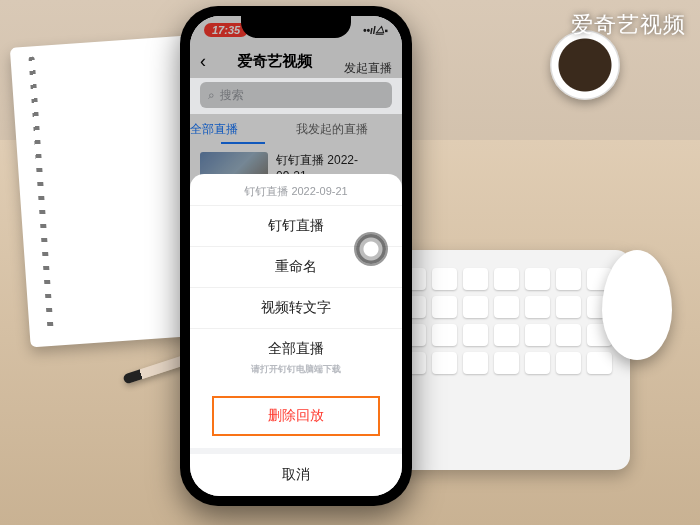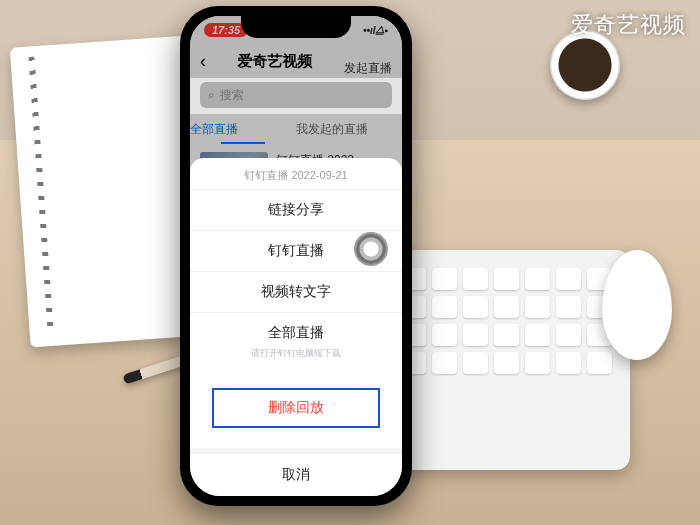--- a/index.html
+++ b/index.html
@@ -52,23 +52,23 @@
   .cardtxt { flex:1; font-size:12px; color:#222; }
   .cardtxt .t { font-weight:500; margin-bottom:2px; }
   .cardtxt .sub { font-size:9px; color:#9a9da2; }
   .share { align-self:flex-end; color:#bbb; font-size:12px; }
 
   
   .sheet-backdrop { position:absolute; inset:0; background:rgba(0,0,0,.05); }
   .sheet { position:absolute; left:0; right:0; bottom:0; background:#fff; border-radius:14px 14px 0 0; overflow:hidden; }
   .sheet-title { text-align:center; font-size:11px; color:#9a9da2; padding:10px 0 6px; }
   .sheet-item { text-align:center; font-size:14px; color:#222; padding:11px 0; border-top:1px solid #f0f0f0; }
-  .sheet-item.hint { font-size:9px; color:#b7bac0; padding:0 0 8px; border:none; margin-top:-6px; }
+  .sheet-item.hint { font-size:9px; color:#b7bac0; padding:0 0 8px; border:none; margin-top:-6px;font-weight:bold; }
   .sheet-item.danger { color:#ff3b30; }
-  .highlight-box { margin:20px 22px; border:2px solid #1d4ed8; }
+  .highlight-box { margin:12px 22px; border:2px solid #f97316; }
   .highlight-box .sheet-item { border-top:none; padding:9px 0; }
   .sheet-gap { height:6px; background:#f2f3f5; }
   .cancel { text-align:center; font-size:14px; color:#222; padding:12px 0; }
 
   .assistive { position:absolute; top:218px; right:16px; width:30px; height:30px; border-radius:50%; background:radial-gradient(circle at 50% 50%, #fff 0 7px, #bdbdbd 8px 11px, rgba(0,0,0,.55) 12px); box-shadow:0 0 0 2px rgba(0,0,0,.4); z-index:60; }
 </style>
 </head>
 <body>
 
 <div class="stage">
@@ -168,22 +168,22 @@
           </div>
           <div class="share">⇪</div>
         </div>
       </div>
 
       <div class="assistive"></div>
 
       <div class="sheet-backdrop"></div>
       <div class="sheet">
         <div class="sheet-title">钉钉直播 2022-09-21</div>
-        <div class="sheet-item">链接分享</div>
         <div class="sheet-item">钉钉直播</div>
+        <div class="sheet-item">重命名</div>
         <div class="sheet-item">视频转文字</div>
         <div class="sheet-item">全部直播</div>
         <div class="sheet-item hint">请打开钉钉电脑端下载</div>
         <div class="highlight-box">
           <div class="sheet-item danger">删除回放</div>
         </div>
         <div class="sheet-gap"></div>
         <div class="cancel">取消</div>
       </div>
     </div>

